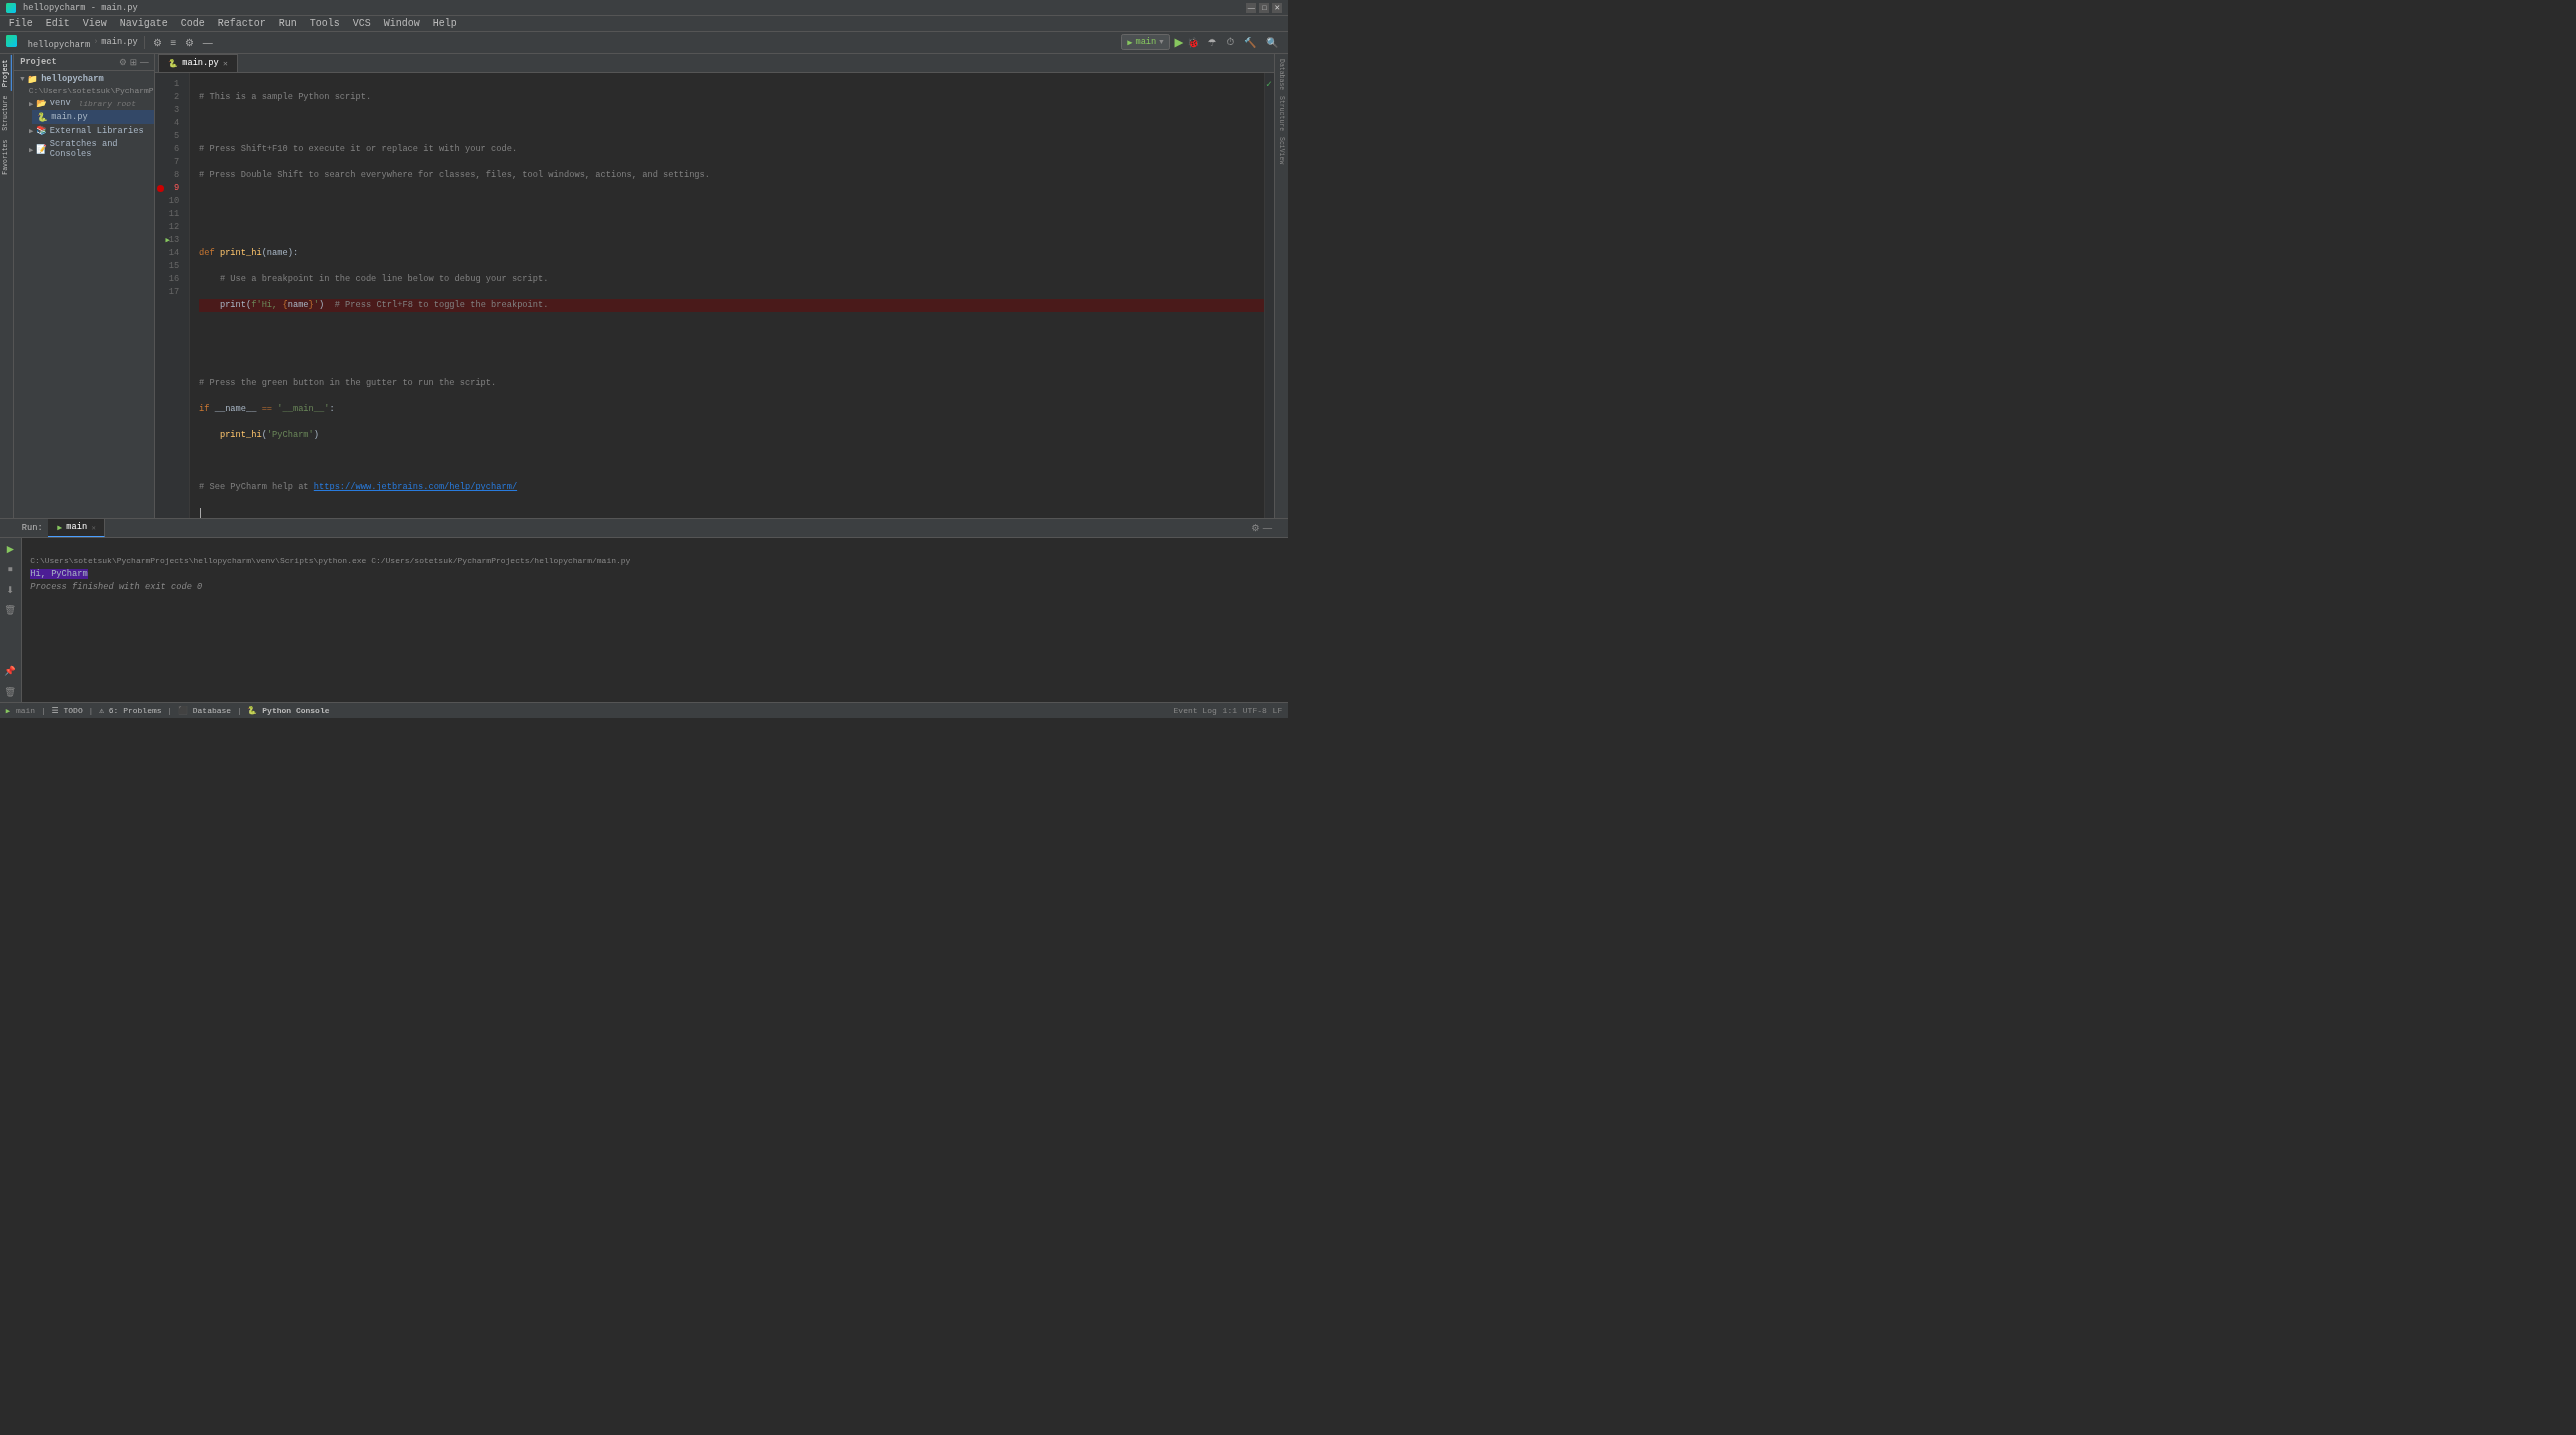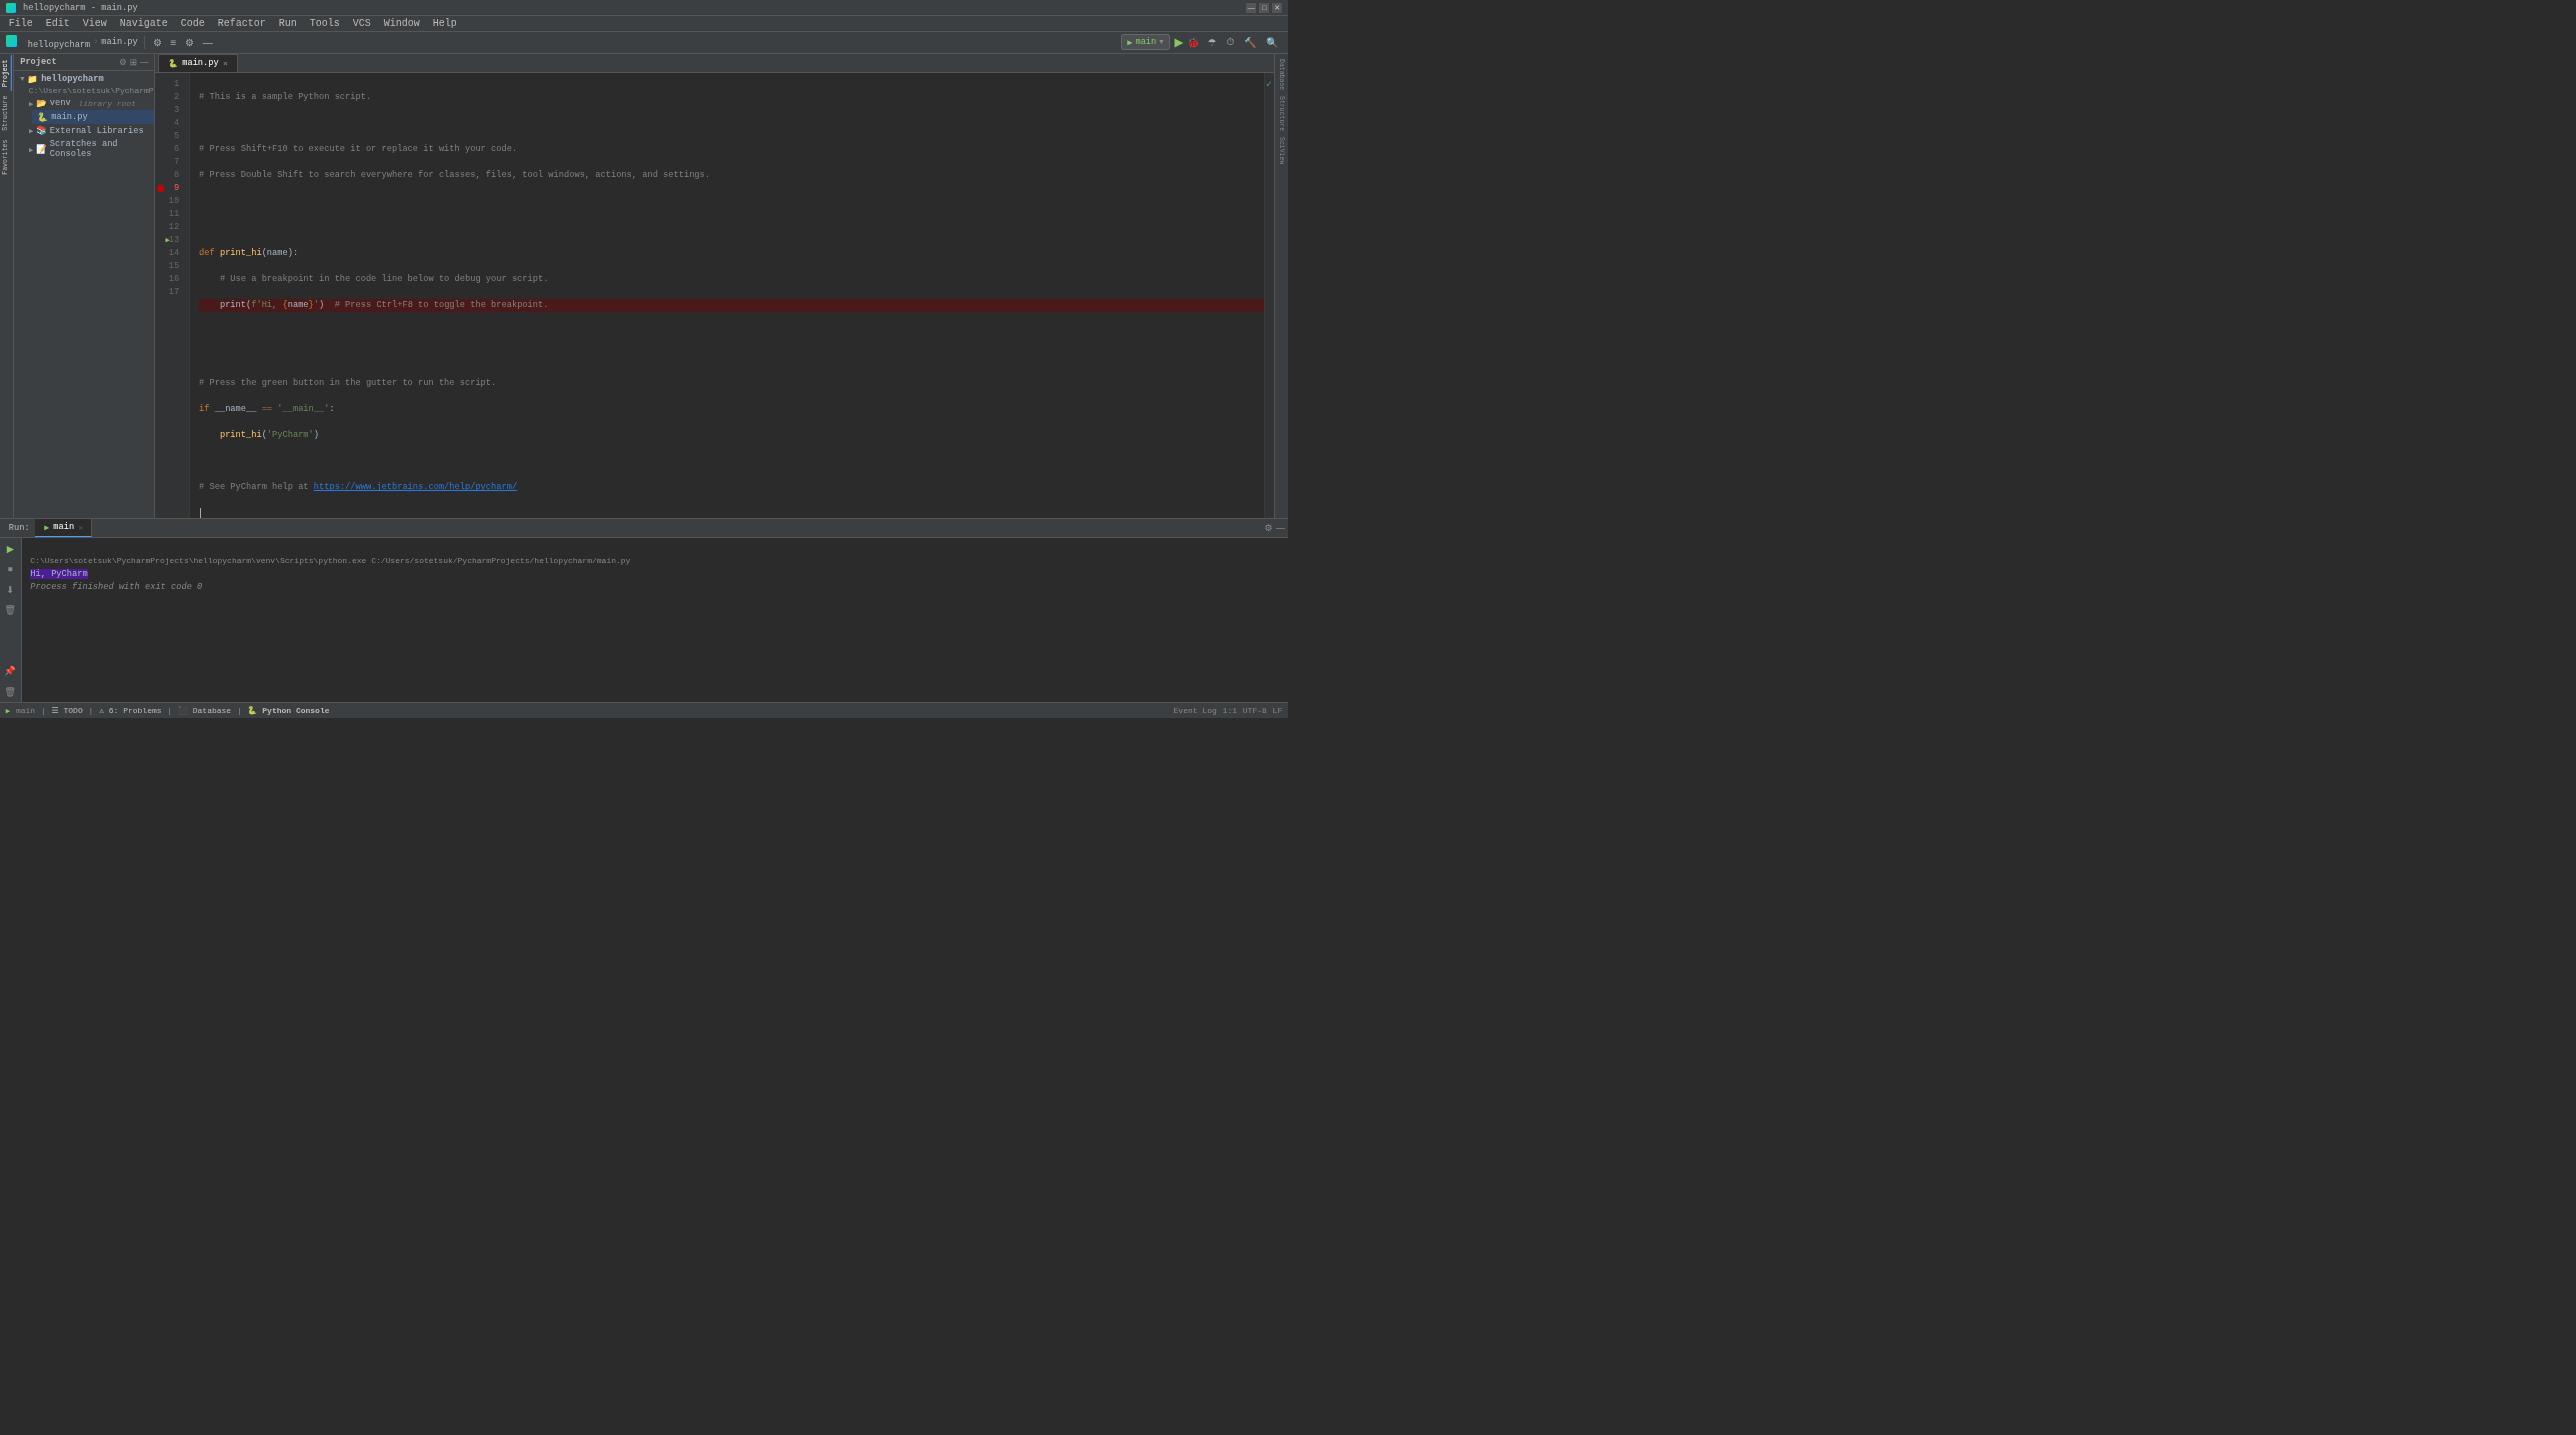--- a/index.html
+++ b/index.html
@@ -328,21 +328,21 @@
       border-top: 0.7px solid #555;
       display: flex;
       flex-direction: column;
     }
     .bottom-panel-header {
       height: 19px;
       background: #3c3f41;
       display: flex;
       align-items: center;
       justify-content: space-between;
-      padding: 0 3px;
+      padding: 0 16px;
       border-bottom: 0.7px solid #555;
     }
     .bottom-tabs {
       display: flex;
       align-items: center;
       gap: 0;
       height: 100%;
     }
     .bottom-tab {
       padding: 0 8.7px;

